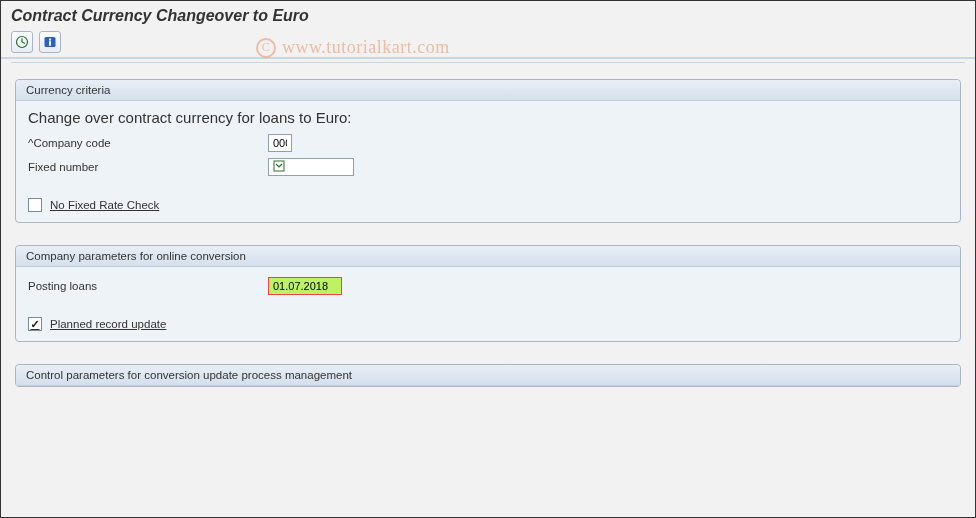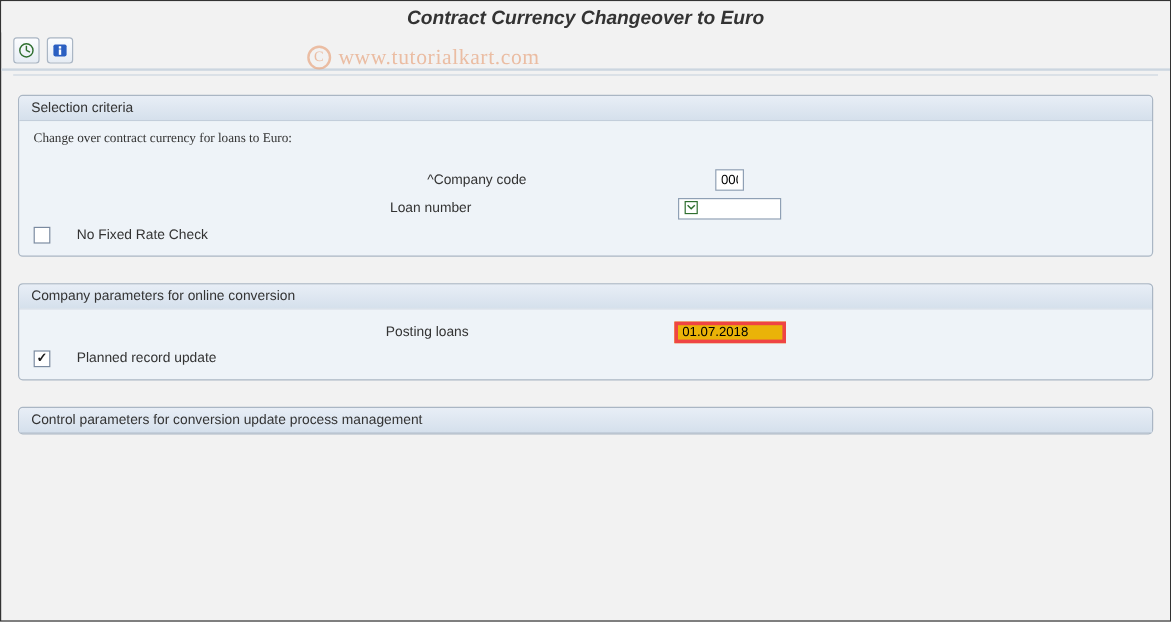--- a/index.html
+++ b/index.html
@@ -14,21 +14,20 @@
       position: relative;
       border: 1px solid #333;
     }
     .title-bar {
       background: #f2f2f2;
       padding: 6px 10px 2px 10px;
       font-style: italic;
       font-weight: bold;
       font-size: 16px;
       color: #333;
-      text-align: center;
     }
     .toolbar {
       padding: 4px 10px;
       border-bottom: 2px solid #ccd6e0;
       display: flex;
       align-items: center;
       gap: 6px;
     }
     .tool-btn {
       width: 22px;
@@ -61,70 +60,69 @@
       padding: 4px 10px;
       font-size: 11.5px;
       color: #333;
       border-bottom: 1px solid #c3cedb;
       border-radius: 4px 4px 0 0;
     }
     .groupbox-body {
       padding: 8px 12px 10px 12px;
     }
     .section-sub {
-      font-size: 11px;
-      color: #333;
-      margin-bottom: 18px;
-      font-family: Liberation Serif, serif;
+      font-size: 15px;
+      color: #333;
+      margin-bottom: 6px;
     }
     .form-row {
       display: flex;
       align-items: center;
       height: 22px;
       margin-bottom: 2px;
-      justify-content: center;
     }
     .form-label {
       width: 240px;
       font-size: 11.5px;
       color: #333;
     }
     .small-input {
       border: 1px solid #8fa0b5;
       background: #fff;
       font-size: 11px;
       padding: 1px 4px;
       height: 18px;
       width: 24px;
       text-align: left;
     }
     .med-input {
-      border: 3px solid #ef4444;
-      background: #eab308;
+      border: 1px solid #ef4444;
+      background: #bef264;
       font-size: 11px;
       padding: 1px 4px;
       height: 18px;
-      width: 93px;
+      width: 74px;
     }
     .wide-input {
       border: 1px solid #8fa0b5;
       background: #fff;
       font-size: 11px;
       padding: 1px 4px;
       height: 18px;
       width: 86px;
       display: inline-flex;
       align-items: flex-start;
       justify-content: flex-start;
     }
     .chk-row {
       display: flex;
       align-items: center;
-      gap: 22px;
-      margin-top: 4px;
+      gap: 8px;
+      margin-top: 20px;
+      text-decoration: underline;
     }
     .chkbox {
       width: 14px;
       height: 14px;
       border: 1px solid #7a8aa0;
       background: #fff;
       display: inline-flex;
       align-items: center;
       justify-content: center;
       cursor: pointer;
@@ -182,29 +180,29 @@
       <rect x="6" y="6.2" width="2" height="4.5" fill="#fff"></rect>
     </svg>
   </span>
 </div>
 
 <div class="divider-line"></div>
 
 <div class="content">
 
   <div class="groupbox">
-    <div class="groupbox-header">Selection criteria</div>
+    <div class="groupbox-header">Currency criteria</div>
     <div class="groupbox-body">
       <div class="section-sub">Change over contract currency for loans to Euro:</div>
       <div class="form-row">
         <div class="form-label">^Company code</div>
         <input class="small-input" value="0000" style="">
       </div>
       <div class="form-row">
-        <div class="form-label">Loan number</div>
+        <div class="form-label">Fixed number</div>
         <span class="wide-input">
           <svg class="f4-icon" viewBox="0 0 12 12">
             <rect x="1" y="1" width="10" height="10" fill="none" stroke="#2f6f2f" stroke-width="1"></rect>
             <path d="M3 4 L6 7 L9 4" fill="none" stroke="#2f6f2f" stroke-width="1.2"></path>
           </svg>
         </span>
       </div>
       <div class="chk-row">
         <span class="chkbox"></span>
         <span class="chk-label">No Fixed Rate Check</span>

